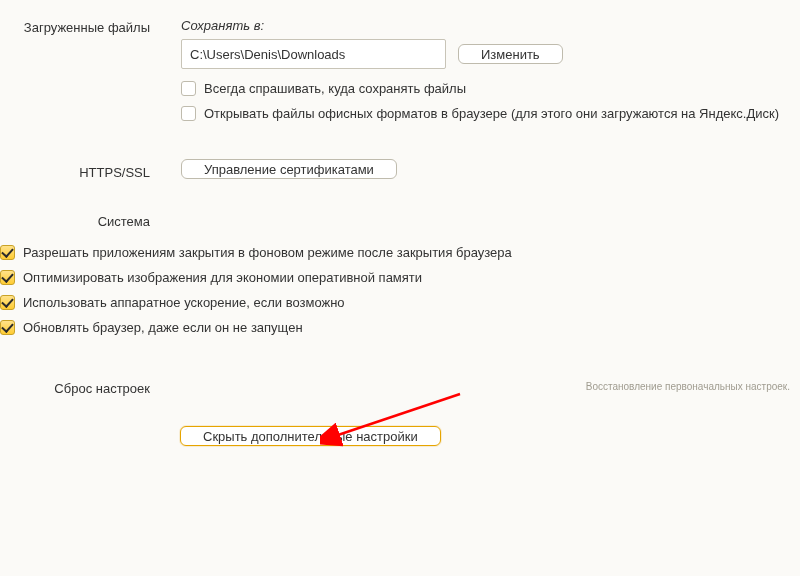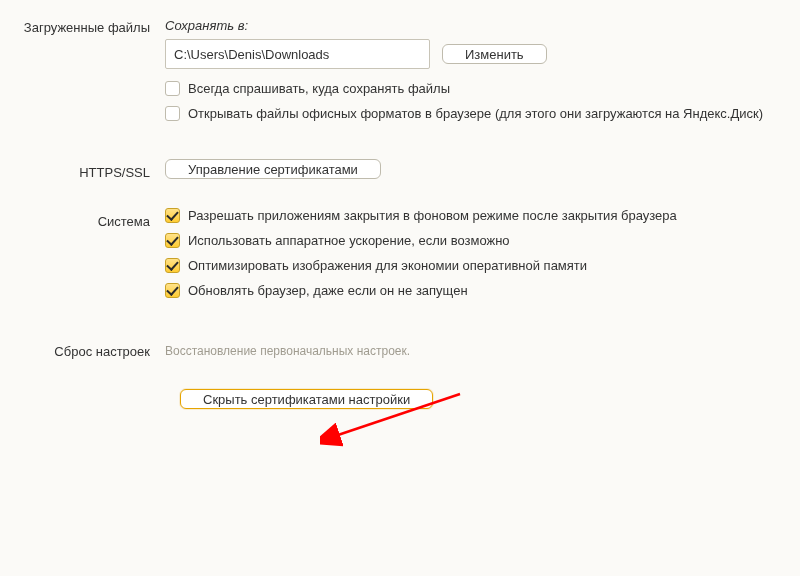--- a/index.html
+++ b/index.html
@@ -10,20 +10,21 @@
       background: #fbfaf7;
       width: 800px;
       height: 576px;
       overflow: hidden;
       position: relative;
     }
     .section {
       display: flex;
       align-items: flex-start;
       margin-bottom: 28px;
+      gap: 16px;
     }
     .section-label {
       width: 165px;
       text-align: right;
       padding-right: 15px;
       padding-top: 6px;
       color: #333;
       flex-shrink: 0;
     }
     .section-content {
@@ -97,22 +98,23 @@
       border-bottom: 2px solid #2b2b2b;
       transform: rotate(-48deg);
       margin-top: -2px;
     }
     .checkbox-label {
       color: #333;
       cursor: pointer;
     }
     .desc {
       color: #a09c90;
-      font-size: 12px;
+      font-size: 10px;
       margin-top: 6px;
+      text-align: right;
     }
     .arrow {
       position: absolute;
       pointer-events: none;
     }
     .content-wrap {
       padding-top: 14px;
     }
     .bottom-row {
       display: flex;
@@ -149,52 +151,52 @@
     </div>
   </div>
 
   <div class="section" style="margin-top:16px;">
     <div class="section-label">HTTPS/SSL</div>
     <div class="section-content">
       <button class="btn">Управление сертификатами</button>
     </div>
   </div>
 
-  <div class="section" style="margin-top:20px;">
+  <div class="section" style="margin-top:20px;flex-direction:column;">
     <div class="section-label">Система</div>
     <div class="section-content">
       <div class="checkbox-row">
         <span class="checkbox checked"></span>
         <span class="checkbox-label">Разрешать приложениям закрытия в фоновом режиме после закрытия браузера</span>
       </div>
       <div class="checkbox-row">
         <span class="checkbox checked"></span>
+        <span class="checkbox-label">Оптимизировать изображения для экономии оперативной памяти</span>
+      </div>
+      <div class="checkbox-row">
+        <span class="checkbox checked"></span>
         <span class="checkbox-label">Использовать аппаратное ускорение, если возможно</span>
-      </div>
-      <div class="checkbox-row">
-        <span class="checkbox checked"></span>
-        <span class="checkbox-label">Оптимизировать изображения для экономии оперативной памяти</span>
       </div>
       <div class="checkbox-row">
         <span class="checkbox checked"></span>
         <span class="checkbox-label">Обновлять браузер, даже если он не запущен</span>
       </div>
     </div>
   </div>
 
   <div class="section" style="margin-top:30px;">
     <div class="section-label">Сброс настроек</div>
     <div class="section-content">
       <div class="desc">Восстановление первоначальных настроек.</div>
     </div>
   </div>
 
   <div class="bottom-row">
     <div class="spacer"></div>
-    <button class="btn btn-highlight">Скрыть сертификатами настройки</button>
+    <button class="btn btn-highlight">Скрыть дополнительные настройки</button>
   </div>
 
 </div>
 
 <svg class="arrow" style="left:320px; top:388px;" width="160" height="60">
   <defs>
     <marker id="ah" markerWidth="12" markerHeight="10" refX="2" refY="5" orient="auto">
       <polygon points="0,0 12,5 0,10" fill="#ff0000"></polygon>
     </marker>
   </defs>

